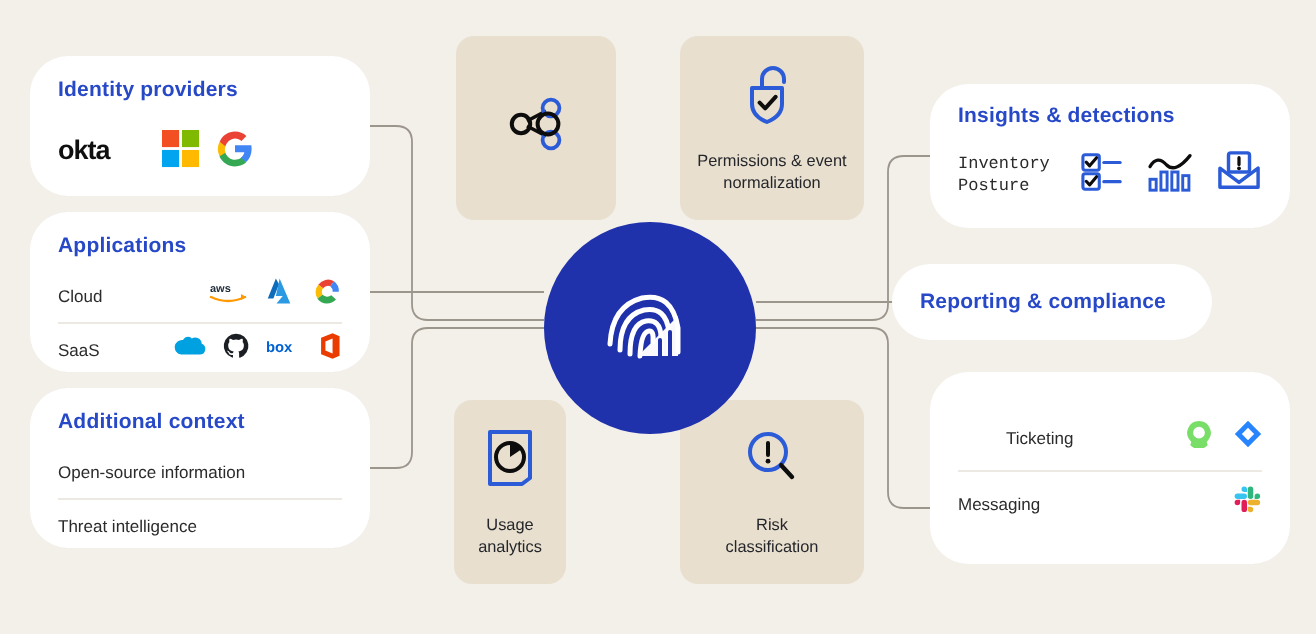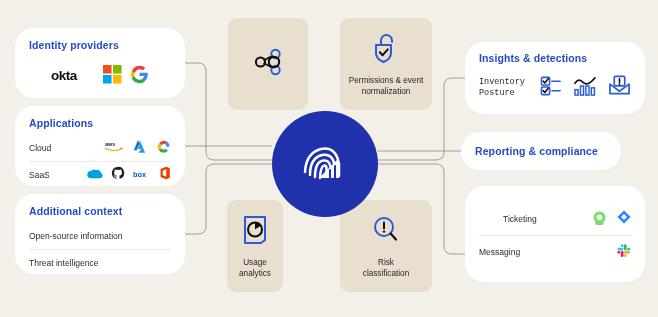--- a/index.html
+++ b/index.html
@@ -66,21 +66,21 @@
     background:#1f31ab;
     display:flex;align-items:center;justify-content:center;
   }
 
   
   #card-idp{left:15px;top:28px;width:170px;height:70px;padding:11px 14px;}
   #card-apps{left:15px;top:106px;width:170px;height:80px;padding:11px 14px;}
   #card-ctx{left:15px;top:194px;width:170px;height:80px;padding:11px 14px;}
 
   #card-insights{left:465px;top:42px;width:180px;height:72px;padding:10px 14px;}
-  #card-report{left:461px;top:132px;width:160px;height:38px;padding:0 14px;display:flex;align-items:center;}
+  #card-report{left:446px;top:132px;width:160px;height:38px;padding:0 14px;display:flex;align-items:center;}
   #card-conn{left:465px;top:186px;width:180px;height:96px;padding:11px 14px;}
 
   #tile-user{left:228px;top:18px;width:80px;height:92px;}
   #tile-perm{left:340px;top:18px;width:92px;height:92px;}
   #tile-usage{left:227px;top:200px;width:56px;height:92px;}
   #tile-risk{left:340px;top:200px;width:92px;height:92px;}
 
   .gap8{height:8px;}
 </style>
 </head>
@@ -101,21 +101,21 @@
 
       <path d="M378 151 H465"></path>
 
       <path d="M378 164 H436 Q444 164 444 172 V246 Q444 254 452 254 H465"></path>
     </g>
   </svg>
 
   <div class="card" id="card-idp">
     <div class="card-title">Identity providers</div>
     <div class="gap8"></div>
-    <div class="logos" style="justify-content:center;margin-top:6px;">
+    <div class="logos" style="justify-content:flex-start;margin-top:6px;">
 
       <span>
         <svg width="44" height="16" viewBox="0 0 88 32">
           <text x="0" y="25" font-family="Liberation Sans, sans-serif" font-size="27" font-weight="bold" fill="#0f0f0f" letter-spacing="-1">okta</text>
         </svg>
       </span>
 
       <span>
         <svg width="19" height="19" viewBox="0 0 20 20">
           <rect x="0" y="0" width="9" height="9" fill="#f25022"></rect>

